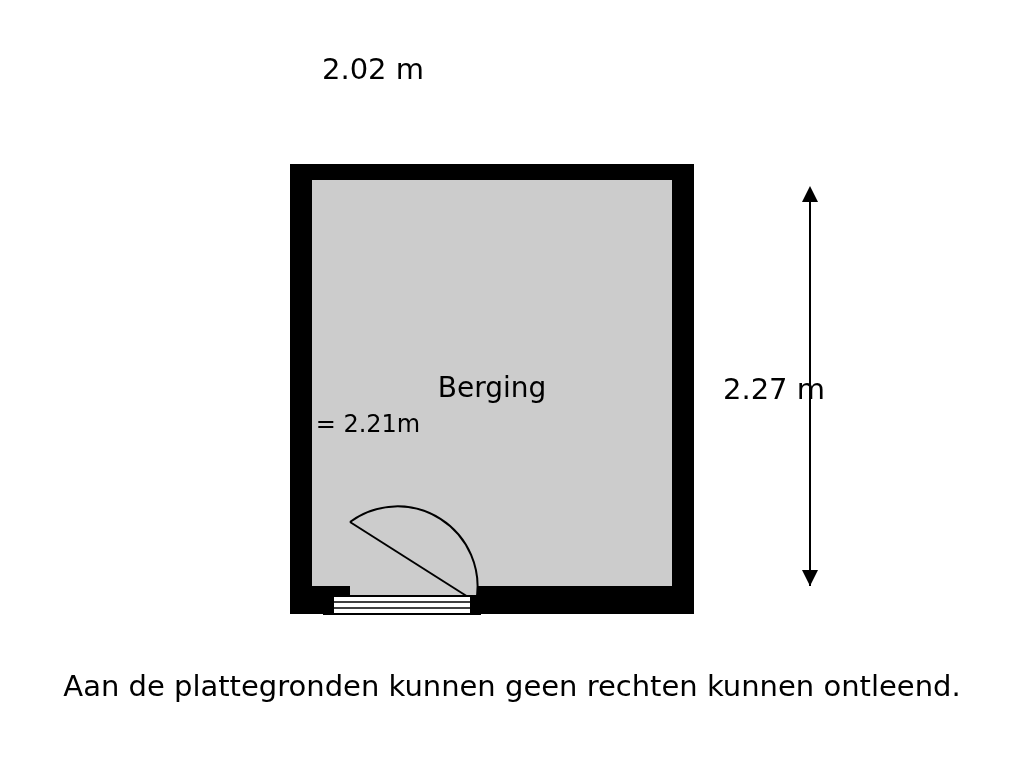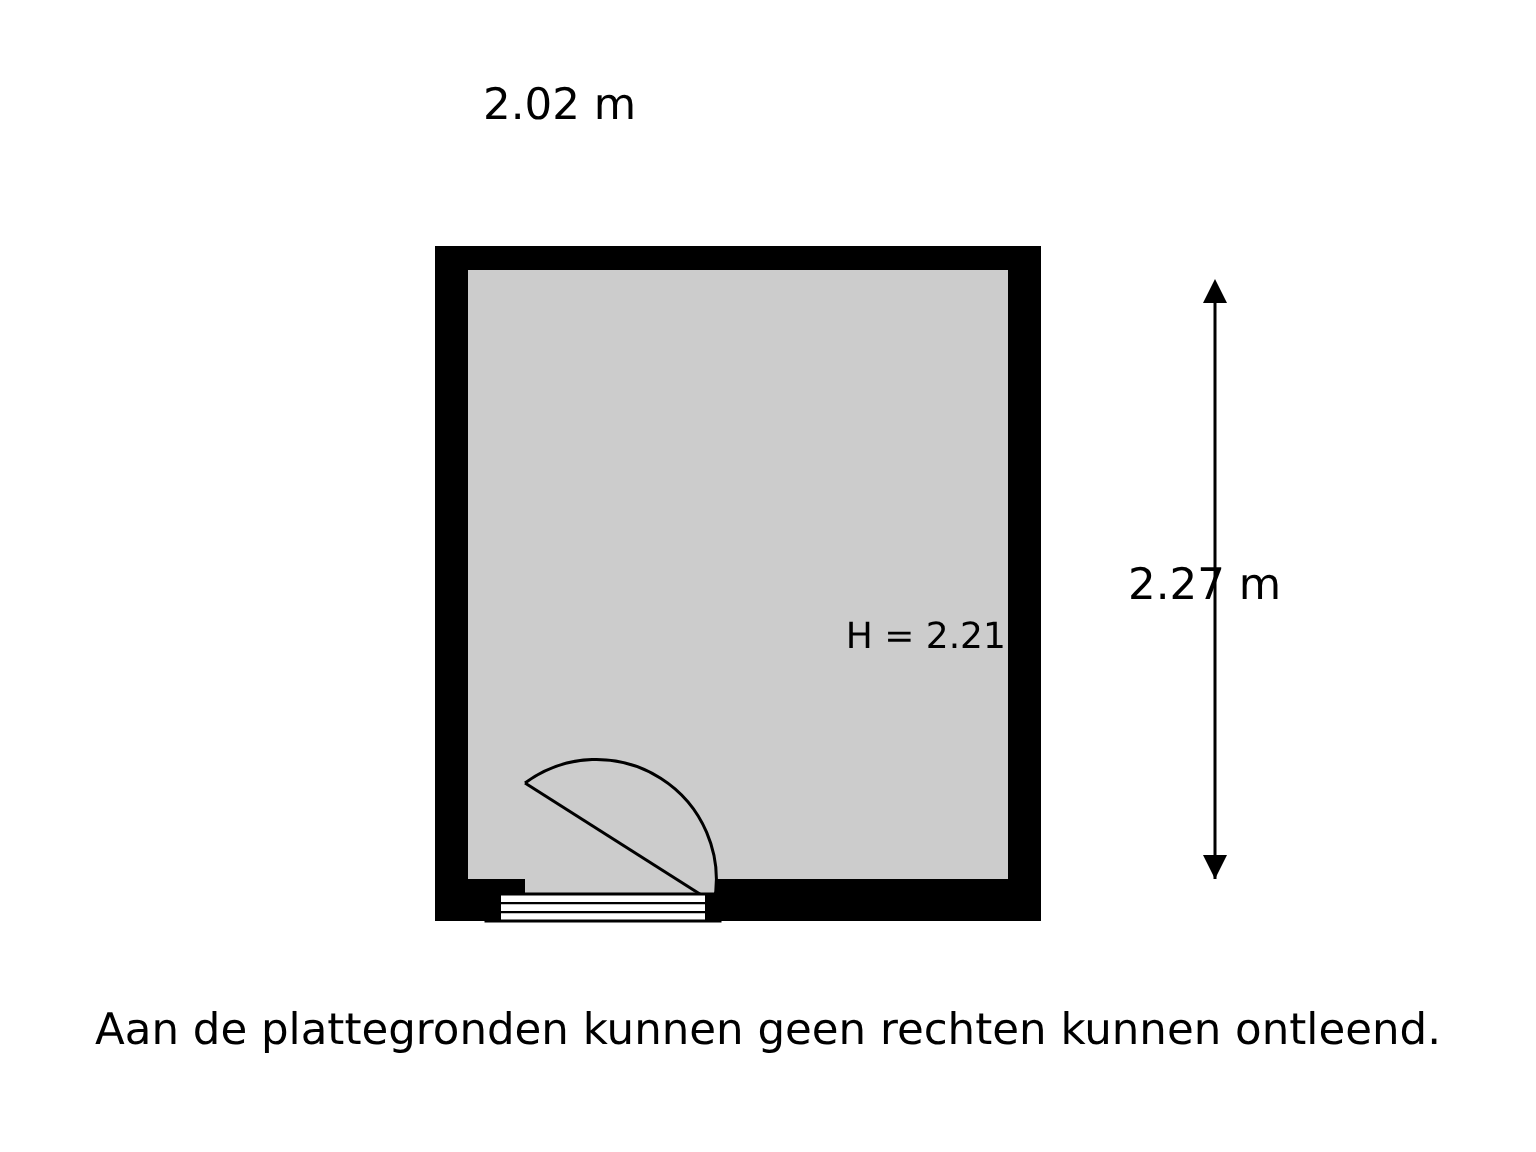--- a/index.html
+++ b/index.html
@@ -101,21 +101,21 @@
     position: absolute;
     left: 12px;
     top: 390px;
     width: 0; height: 0;
     border-left: 8px solid transparent;
     border-right: 8px solid transparent;
     border-top: 16px solid #000;
   }
   .dim-right-label {
     position: absolute;
-    left: 752px;
+    left: 723px;
     top: 372px;
     width: 220px;
     text-align: left;
     font-size: 29px;
     line-height: 34px;
   }
 
   
   .room {
     position: absolute;
@@ -141,21 +141,21 @@
     width: 404px;
     text-align: center;
     font-size: 28px;
     line-height: 36px;
   }
   .room-height {
     position: absolute;
     left: 290px;
     top: 408px;
     width: 404px;
-    text-align: right;
+    text-align: left;
     font-size: 24px;
     line-height: 32px;
   }
 
   
   .door-svg {
     position: absolute;
     left: 290px;
     top: 490px;
     width: 230px;
@@ -202,17 +202,18 @@
     <path d="M 60 32 A 80 80 0 0 1 186 112" fill="#cccccc" stroke="#000000" stroke-width="2"></path>
     <line x1="60" y1="32" x2="186" y2="112" stroke="#000000" stroke-width="2"></line>
 
     <rect x="34" y="106" width="156" height="18" fill="#ffffff" stroke="#000000" stroke-width="2"></rect>
     <line x1="34" y1="112" x2="190" y2="112" stroke="#000000" stroke-width="1.5"></line>
     <line x1="34" y1="118" x2="190" y2="118" stroke="#000000" stroke-width="1.5"></line>
     <rect x="34" y="106" width="10" height="18" fill="#000000"></rect>
     <rect x="180" y="106" width="10" height="18" fill="#000000"></rect>
   </svg>
 
+  <div class="room-label">Berging</div>
   <div class="room-height">H = 2.21m</div>
 
   <div class="disclaimer">Aan de plattegronden kunnen geen rechten kunnen ontleend.</div>
 
 </div>
 
 </body></html>

